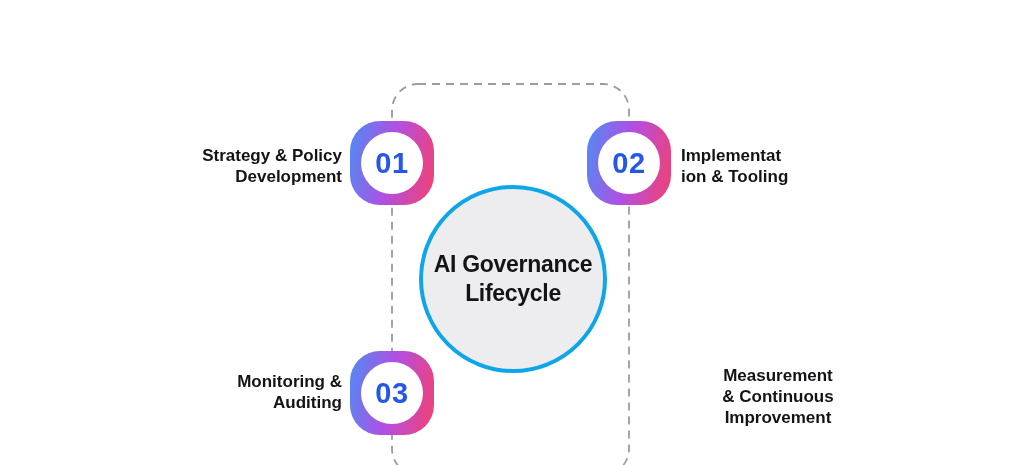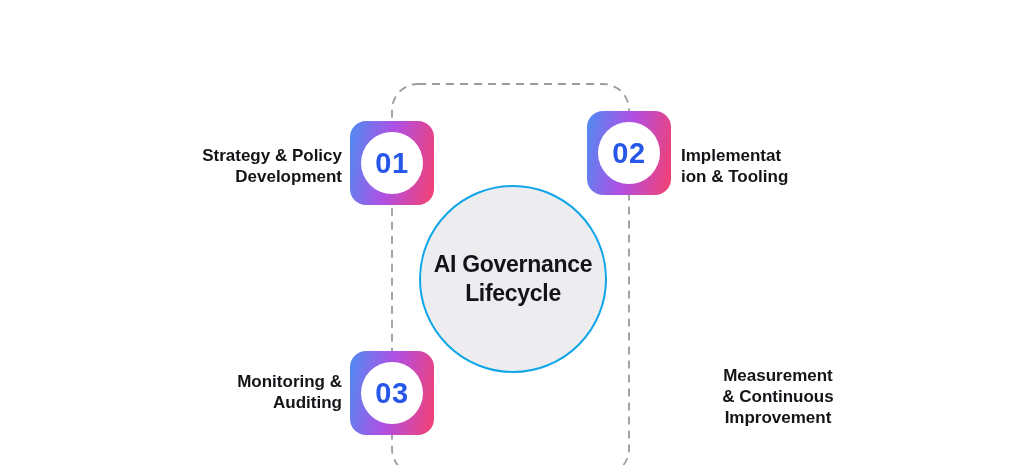--- a/index.html
+++ b/index.html
@@ -17,21 +17,21 @@
   }
   .loop-svg {
     position: absolute;
     left: 0;
     top: 0;
   }
   .badge {
     position: absolute;
     width: 84px;
     height: 84px;
-    border-radius: 16px;
+    border-radius: 30px;
     background: linear-gradient(100deg, #4E8CF3 0%, #B14FE3 48%, #F5406E 100%);
     display: flex;
     align-items: center;
     justify-content: center;
   }
   .badge-circle {
     width: 62px;
     height: 62px;
     border-radius: 50%;
     background: #ffffff;
@@ -39,21 +39,21 @@
     align-items: center;
     justify-content: center;
   }
   .badge-number {
     font-size: 29px;
     font-weight: 800;
     color: #2757E8;
     letter-spacing: 0.5px;
   }
   .badge-tl { left: 350px; top: 73px; }
-  .badge-tr { left: 587px; top: 63px; }
+  .badge-tr { left: 587px; top: 73px; }
   .badge-bl { left: 350px; top: 303px; }
   .badge-br { left: 587px; top: 303px; }
   .step-label {
     position: absolute;
     font-size: 17px;
     line-height: 21px;
     font-weight: 700;
     color: #141418;
     white-space: pre-line;
     width: 210px;
@@ -64,21 +64,21 @@
   .label-bl { right: 682px; top: 323px; }
   .label-br { left: 673px; top: 317px; text-align: center; }
   .center-circle {
     position: absolute;
     left: 419px;
     top: 137px;
     width: 188px;
     height: 188px;
     border-radius: 50%;
     background: #EDEDEF;
-    border: 2px solid #0ea5e9;
+    border: 4px solid #0ea5e9;
     box-sizing: border-box;
     display: flex;
     align-items: center;
     justify-content: center;
   }
   .center-title {
     font-size: 23px;
     line-height: 29px;
     font-weight: 700;
     color: #141418;

